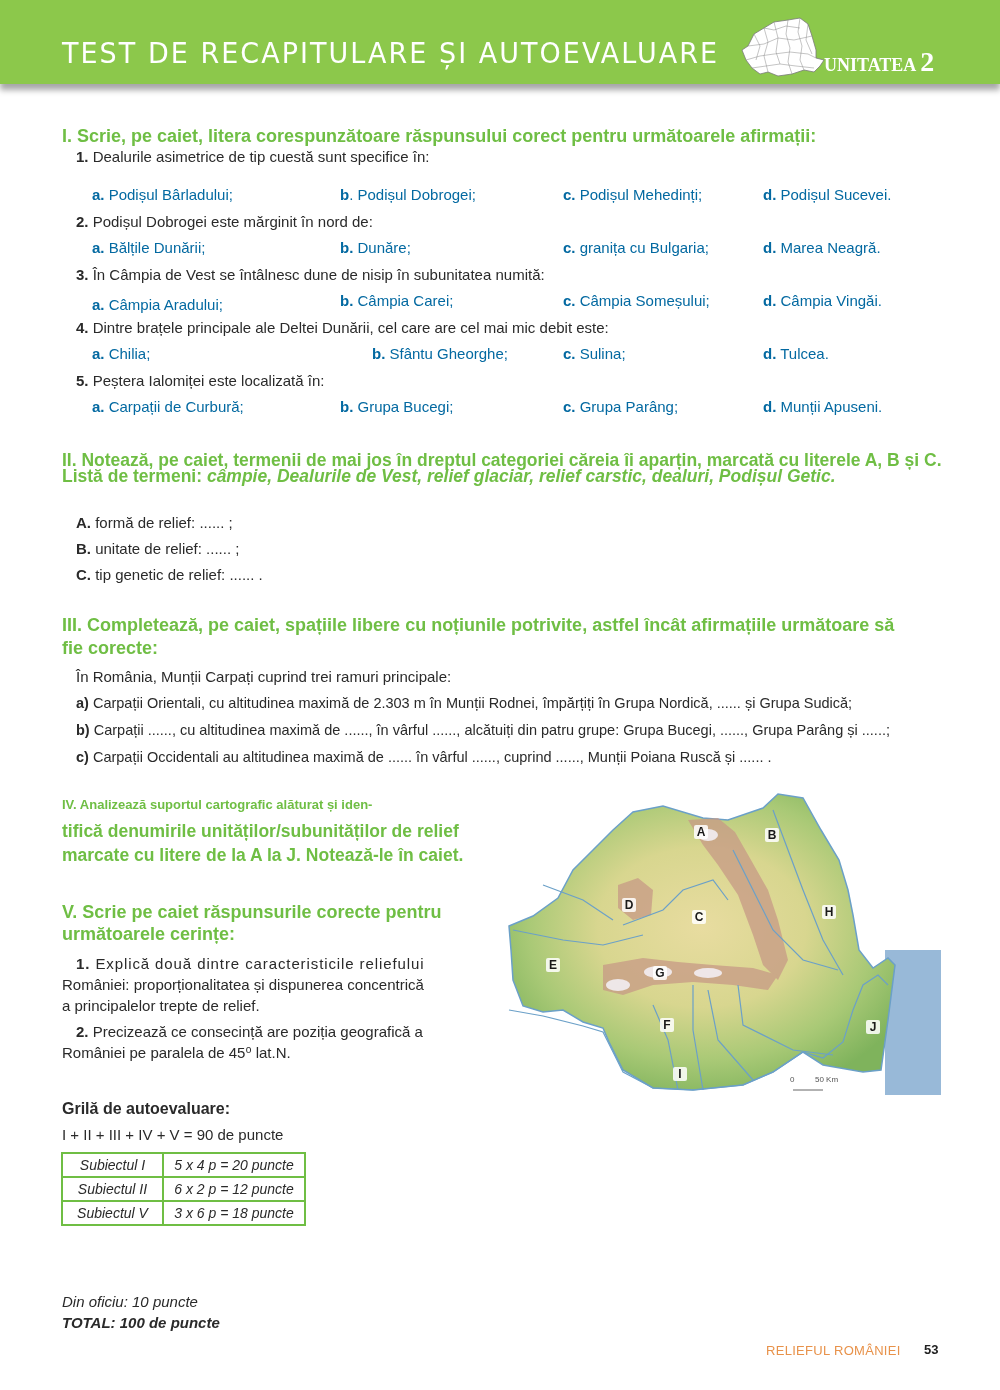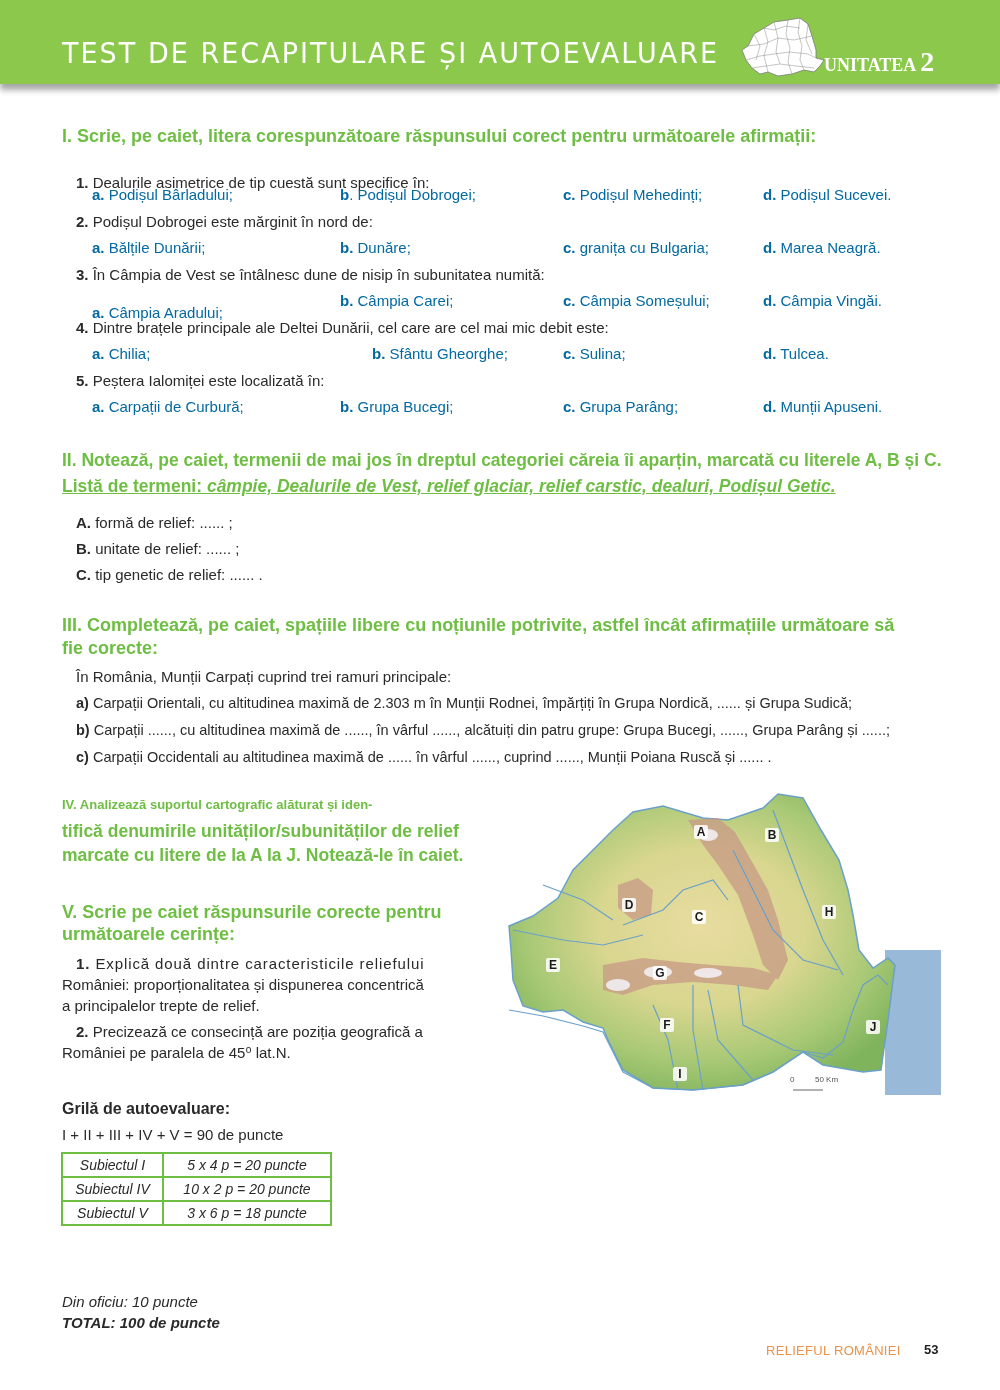--- a/index.html
+++ b/index.html
@@ -43,21 +43,21 @@
   .grid-sum { position: absolute; left: 62px; top: 1126px; font-size: 15px; color: #2a2a2a; }
   table.grid {
     position: absolute; left: 61px; top: 1152px; border-collapse: collapse;
     border: 2px solid #f9a8d4;
   }
   table.grid td {
     border: 2px solid #6fbe44; font-style: italic; font-size: 14px; color: #2a2a2a;
     height: 24px; text-align: center; padding: 0 6px;
   }
   table.grid td.c1 { width: 101px; }
-  table.grid td.c2 { width: 168px; }
+  table.grid td.c2 { width: 142px; }
   .oficiu { position: absolute; left: 62px; top: 1293px; font-size: 15px; font-style: italic; }
   .total { position: absolute; left: 62px; top: 1314px; font-size: 15px; font-style: italic; font-weight: bold; }
 
   .footer-label { position: absolute; left: 766px; top: 1343px; font-size: 13px; color: #e8924a; letter-spacing: 0.3px; }
   .footer-page { position: absolute; left: 924px; top: 1342px; font-size: 13px; font-weight: bold; color: #222; }
 
   .map-letter {
     font-family: "Liberation Sans", sans-serif; font-weight: bold; font-size: 12px; fill: #1a1a1a;
   }
 </style>
@@ -82,38 +82,38 @@
     </g>
   </svg>
   <div class="header-unit">
     <span class="lbl">UNITATEA</span><span class="num">2</span>
   </div>
 </div>
 
 <div class="sec-title" style="left:62px; top:126px;">I. Scrie, pe caiet, litera corespunzătoare răspunsului corect pentru următoarele afirmații:</div>
 
 <div>
-  <div class="q-line" style="left:76px; top:174px;text-align:center;"><b>1.</b><span> Dealurile asimetrice de tip cuestă sunt specifice în:</span></div>
+  <div class="q-line" style="left:76px; top:148px;text-align:center;"><b>1.</b><span> Dealurile asimetrice de tip cuestă sunt specifice în:</span></div>
   <div class="opt" style="left:92px; top:186px;"><b>a.</b><span> Podișul Bârladului;</span></div>
   <div class="opt" style="left:340px; top:186px;"><b>b</b><span>. Podișul Dobrogei;</span></div>
   <div class="opt" style="left:563px; top:186px;"><b>c.</b><span> Podișul Mehedinți;</span></div>
   <div class="opt" style="left:763px; top:186px;"><b>d.</b><span> Podișul Sucevei.</span></div>
 </div>
 
 <div>
   <div class="q-line" style="left:76px; top:213px;"><b>2.</b><span> Podișul Dobrogei este mărginit în nord de:</span></div>
   <div class="opt" style="left:92px; top:239px;"><b>a.</b><span> Bălțile Dunării;</span></div>
   <div class="opt" style="left:340px; top:239px;"><b>b.</b><span> Dunăre;</span></div>
   <div class="opt" style="left:563px; top:239px;"><b>c.</b><span> granița cu Bulgaria;</span></div>
   <div class="opt" style="left:763px; top:239px;"><b>d.</b><span> Marea Neagră.</span></div>
 </div>
 
 <div>
   <div class="q-line" style="left:76px; top:266px;"><b>3.</b><span> În Câmpia de Vest se întâlnesc dune de nisip în subunitatea numită:</span></div>
-  <div class="opt" style="left:92px; top:304px;"><b>a.</b><span> Câmpia Aradului;</span></div>
+  <div class="opt" style="left:92px; top:296px;"><b>a.</b><span> Câmpia Aradului;</span></div>
   <div class="opt" style="left:340px; top:292px;"><b>b.</b><span> Câmpia Carei;</span></div>
   <div class="opt" style="left:563px; top:292px;"><b>c.</b><span> Câmpia Someșului;</span></div>
   <div class="opt" style="left:763px; top:292px;"><b>d.</b><span> Câmpia Vingăi.</span></div>
 </div>
 
 <div>
   <div class="q-line" style="left:76px; top:319px;"><b>4.</b><span> Dintre brațele principale ale Deltei Dunării, cel care are cel mai mic debit este:</span></div>
   <div class="opt" style="left:92px; top:345px;"><b>a.</b><span> Chilia;</span></div>
   <div class="opt" style="left:360px; top:345px;margin-left:12px;"><b>b.</b><span> Sfântu Gheorghe;</span></div>
   <div class="opt" style="left:563px; top:345px;"><b>c.</b><span> Sulina;</span></div>
@@ -122,21 +122,21 @@
 
 <div>
   <div class="q-line" style="left:76px; top:372px;"><b>5.</b><span> Peștera Ialomiței este localizată în:</span></div>
   <div class="opt" style="left:92px; top:398px;"><b>a.</b><span> Carpații de Curbură;</span></div>
   <div class="opt" style="left:340px; top:398px;"><b>b.</b><span> Grupa Bucegi;</span></div>
   <div class="opt" style="left:563px; top:398px;"><b>c.</b><span> Grupa Parâng;</span></div>
   <div class="opt" style="left:763px; top:398px;"><b>d.</b><span> Munții Apuseni.</span></div>
 </div>
 
 <div class="sec-title" style="left:62px; top:450px; font-size:17.5px;">II. Notează, pe caiet, termenii de mai jos în dreptul categoriei căreia îi aparțin, marcată cu literele A, B și C.</div>
-<div class="sec-title" style="left:62px; top:476px; font-size:17.5px;text-decoration:underline;">
+<div class="sec-title" style="left:62px; top:466px; font-size:17.5px;">
   <span>Listă de termeni: </span><span class="ital-green">câmpie, Dealurile de Vest, relief glaciar, relief carstic, dealuri, Podișul Getic.</span>
 </div>
 <div class="body-text" style="left:76px; top:514px;"><b>A.</b><span> formă de relief: ...... ;</span></div>
 <div class="body-text" style="left:76px; top:540px;"><b>B.</b><span> unitate de relief: ...... ;</span></div>
 <div class="body-text" style="left:76px; top:566px;"><b>C.</b><span> tip genetic de relief: ...... .</span></div>
 
 <div class="sec-title" style="left:62px; top:615px; font-size:18px;">III. Completează, pe caiet, spațiile libere cu noțiunile potrivite, astfel încât afirmațiile următoare să</div>
 <div class="sec-title" style="left:62px; top:638px; font-size:18px;">fie corecte:</div>
 <div class="body-text" style="left:76px; top:668px;">În România, Munții Carpați cuprind trei ramuri principale:</div>
 <div class="body-text" style="left:76px; top:695px; font-size:14.5px;"><b>a)</b><span> Carpații Orientali, cu altitudinea maximă de 2.303 m în Munții Rodnei, împărțiți în Grupa Nordică, ...... și Grupa Sudică;</span></div>
@@ -253,22 +253,22 @@
 
 <div class="grid-title">Grilă de autoevaluare:</div>
 <div class="grid-sum">I + II + III + IV + V = 90 de puncte</div>
 <table class="grid">
   <tbody>
       <tr>
         <td class="c1">Subiectul I</td>
         <td class="c2">5 x 4 p = 20 puncte</td>
       </tr>
   <tr>
-        <td class="c1">Subiectul IV</td>
-        <td class="c2">10 x 2 p = 20 puncte</td>
+        <td class="c1">Subiectul II</td>
+        <td class="c2">6 x 2 p = 12 puncte</td>
       </tr>
   <tr>
         <td class="c1">Subiectul V</td>
         <td class="c2">3 x 6 p = 18 puncte</td>
       </tr>
 </tbody>
   </table>
 <div class="oficiu">Din oficiu: 10 puncte</div>
 <div class="total">TOTAL: 100 de puncte</div>
 

